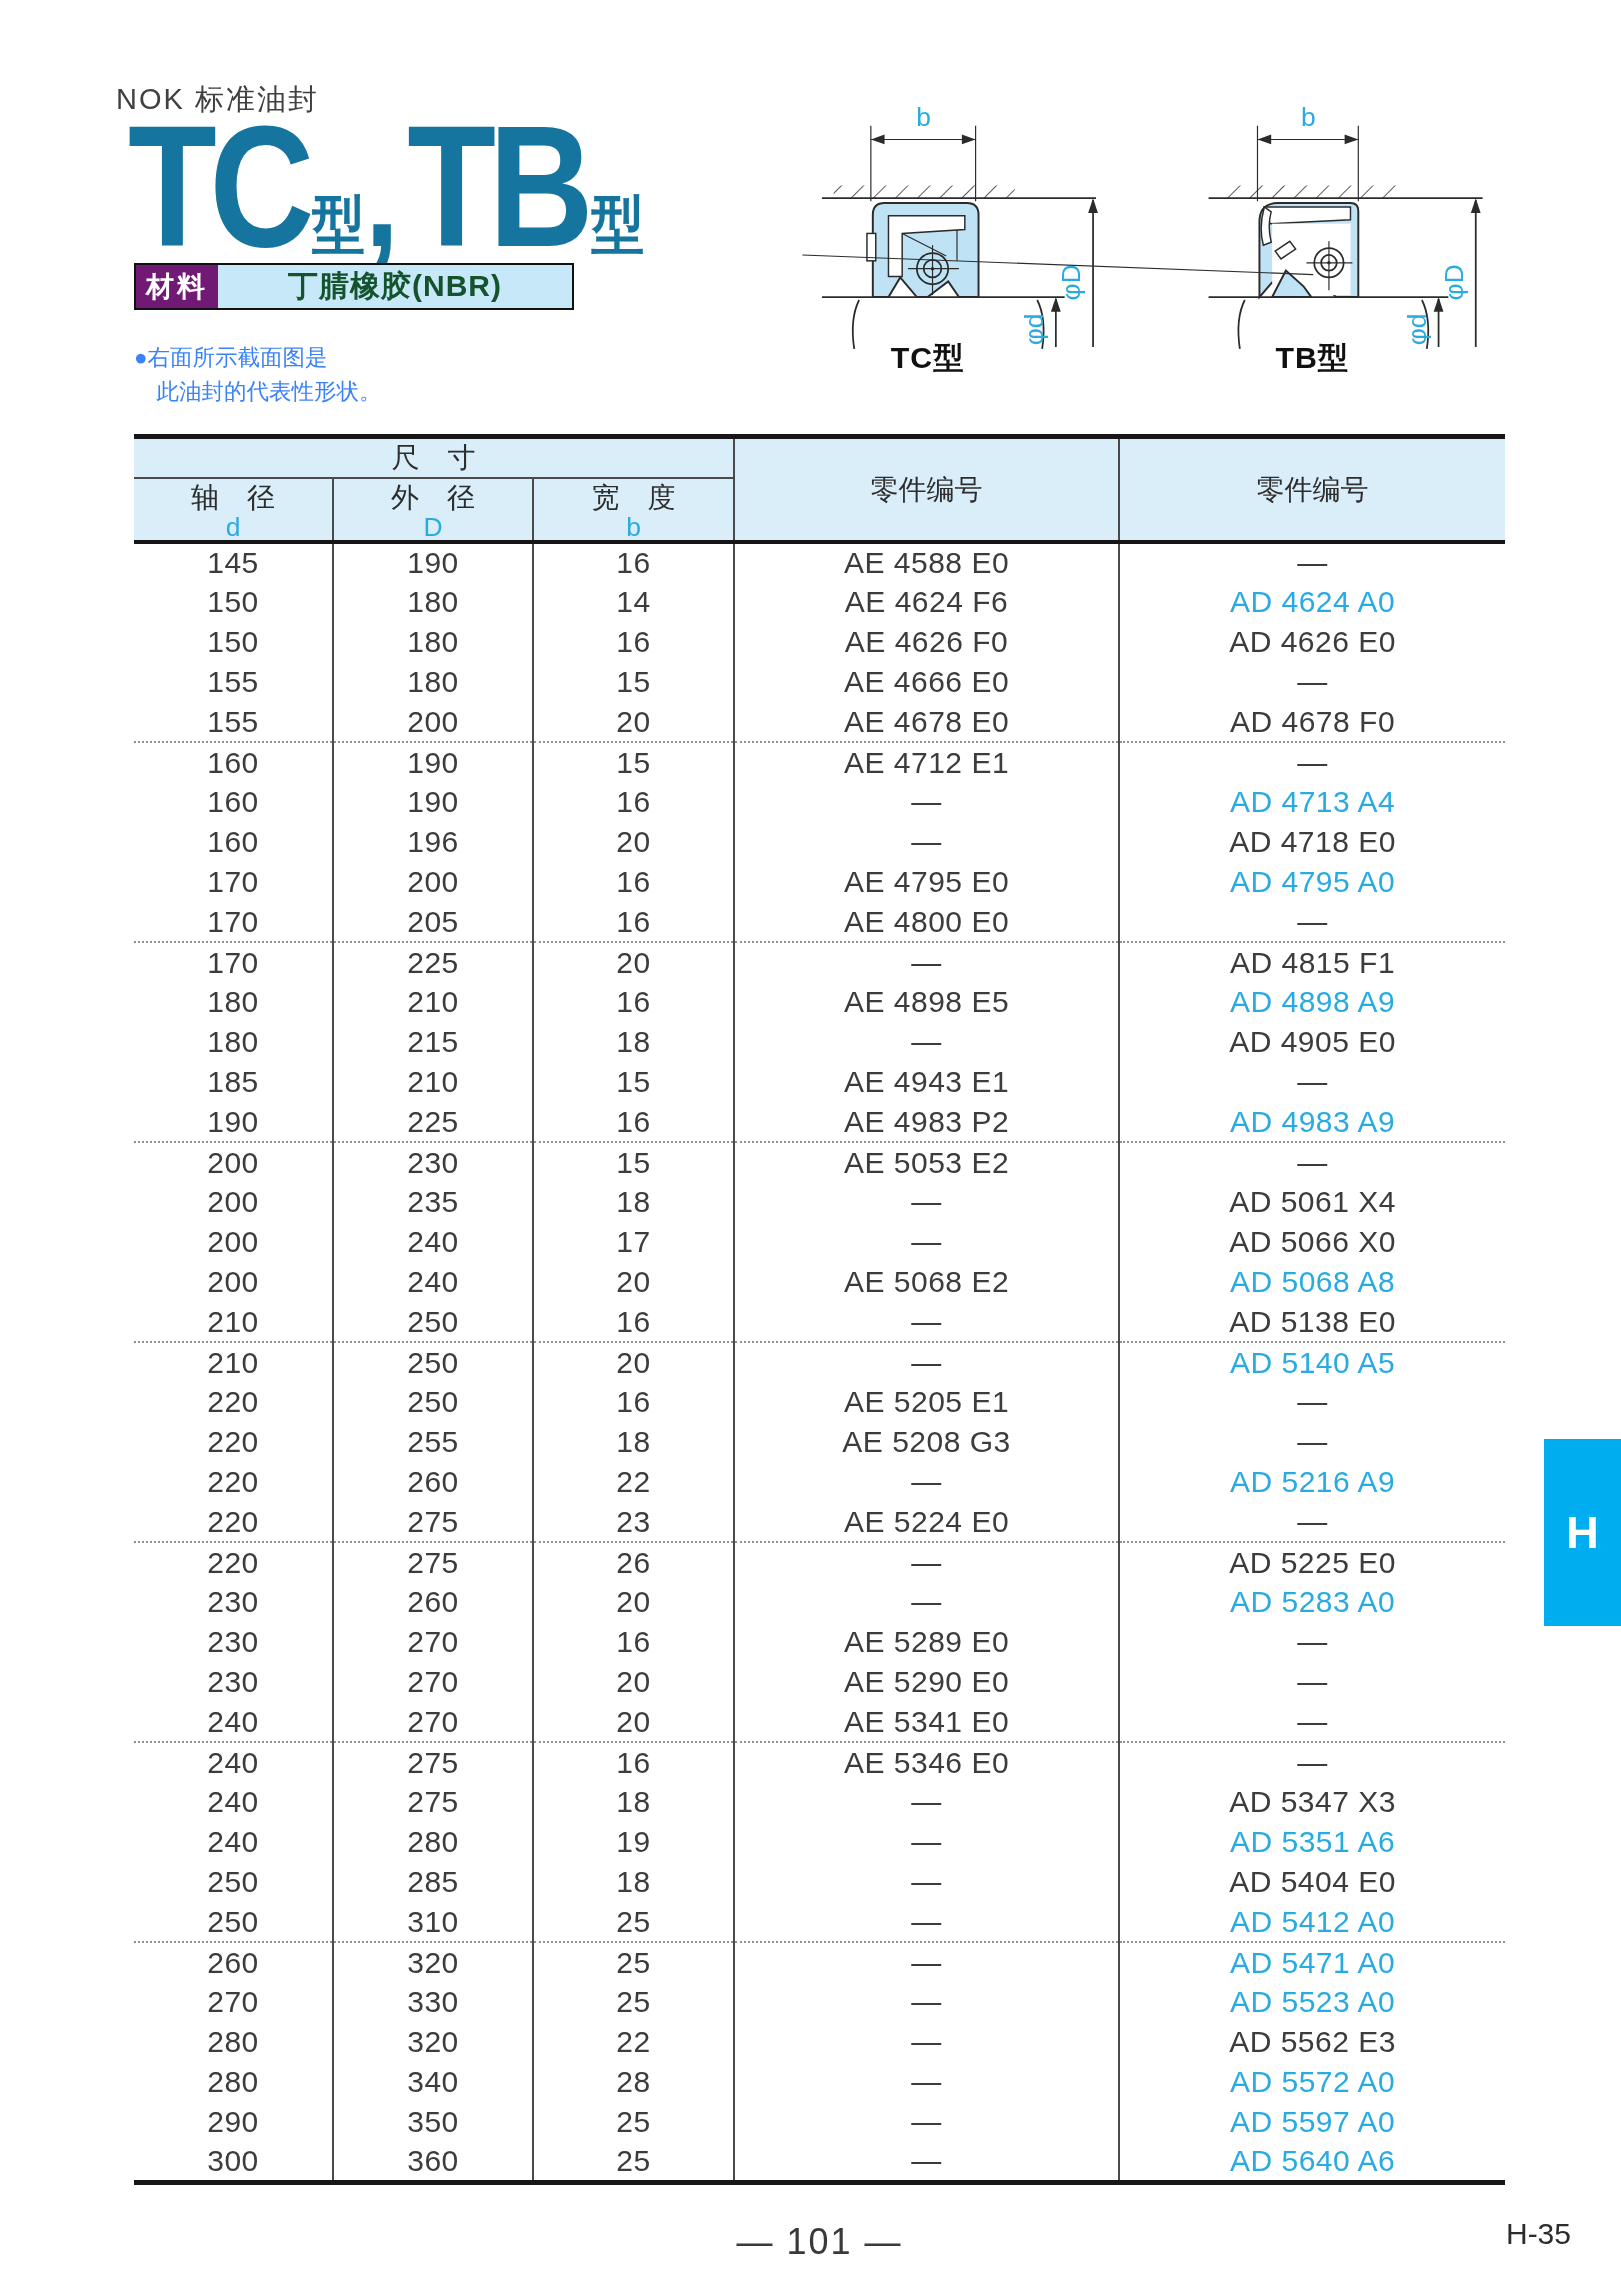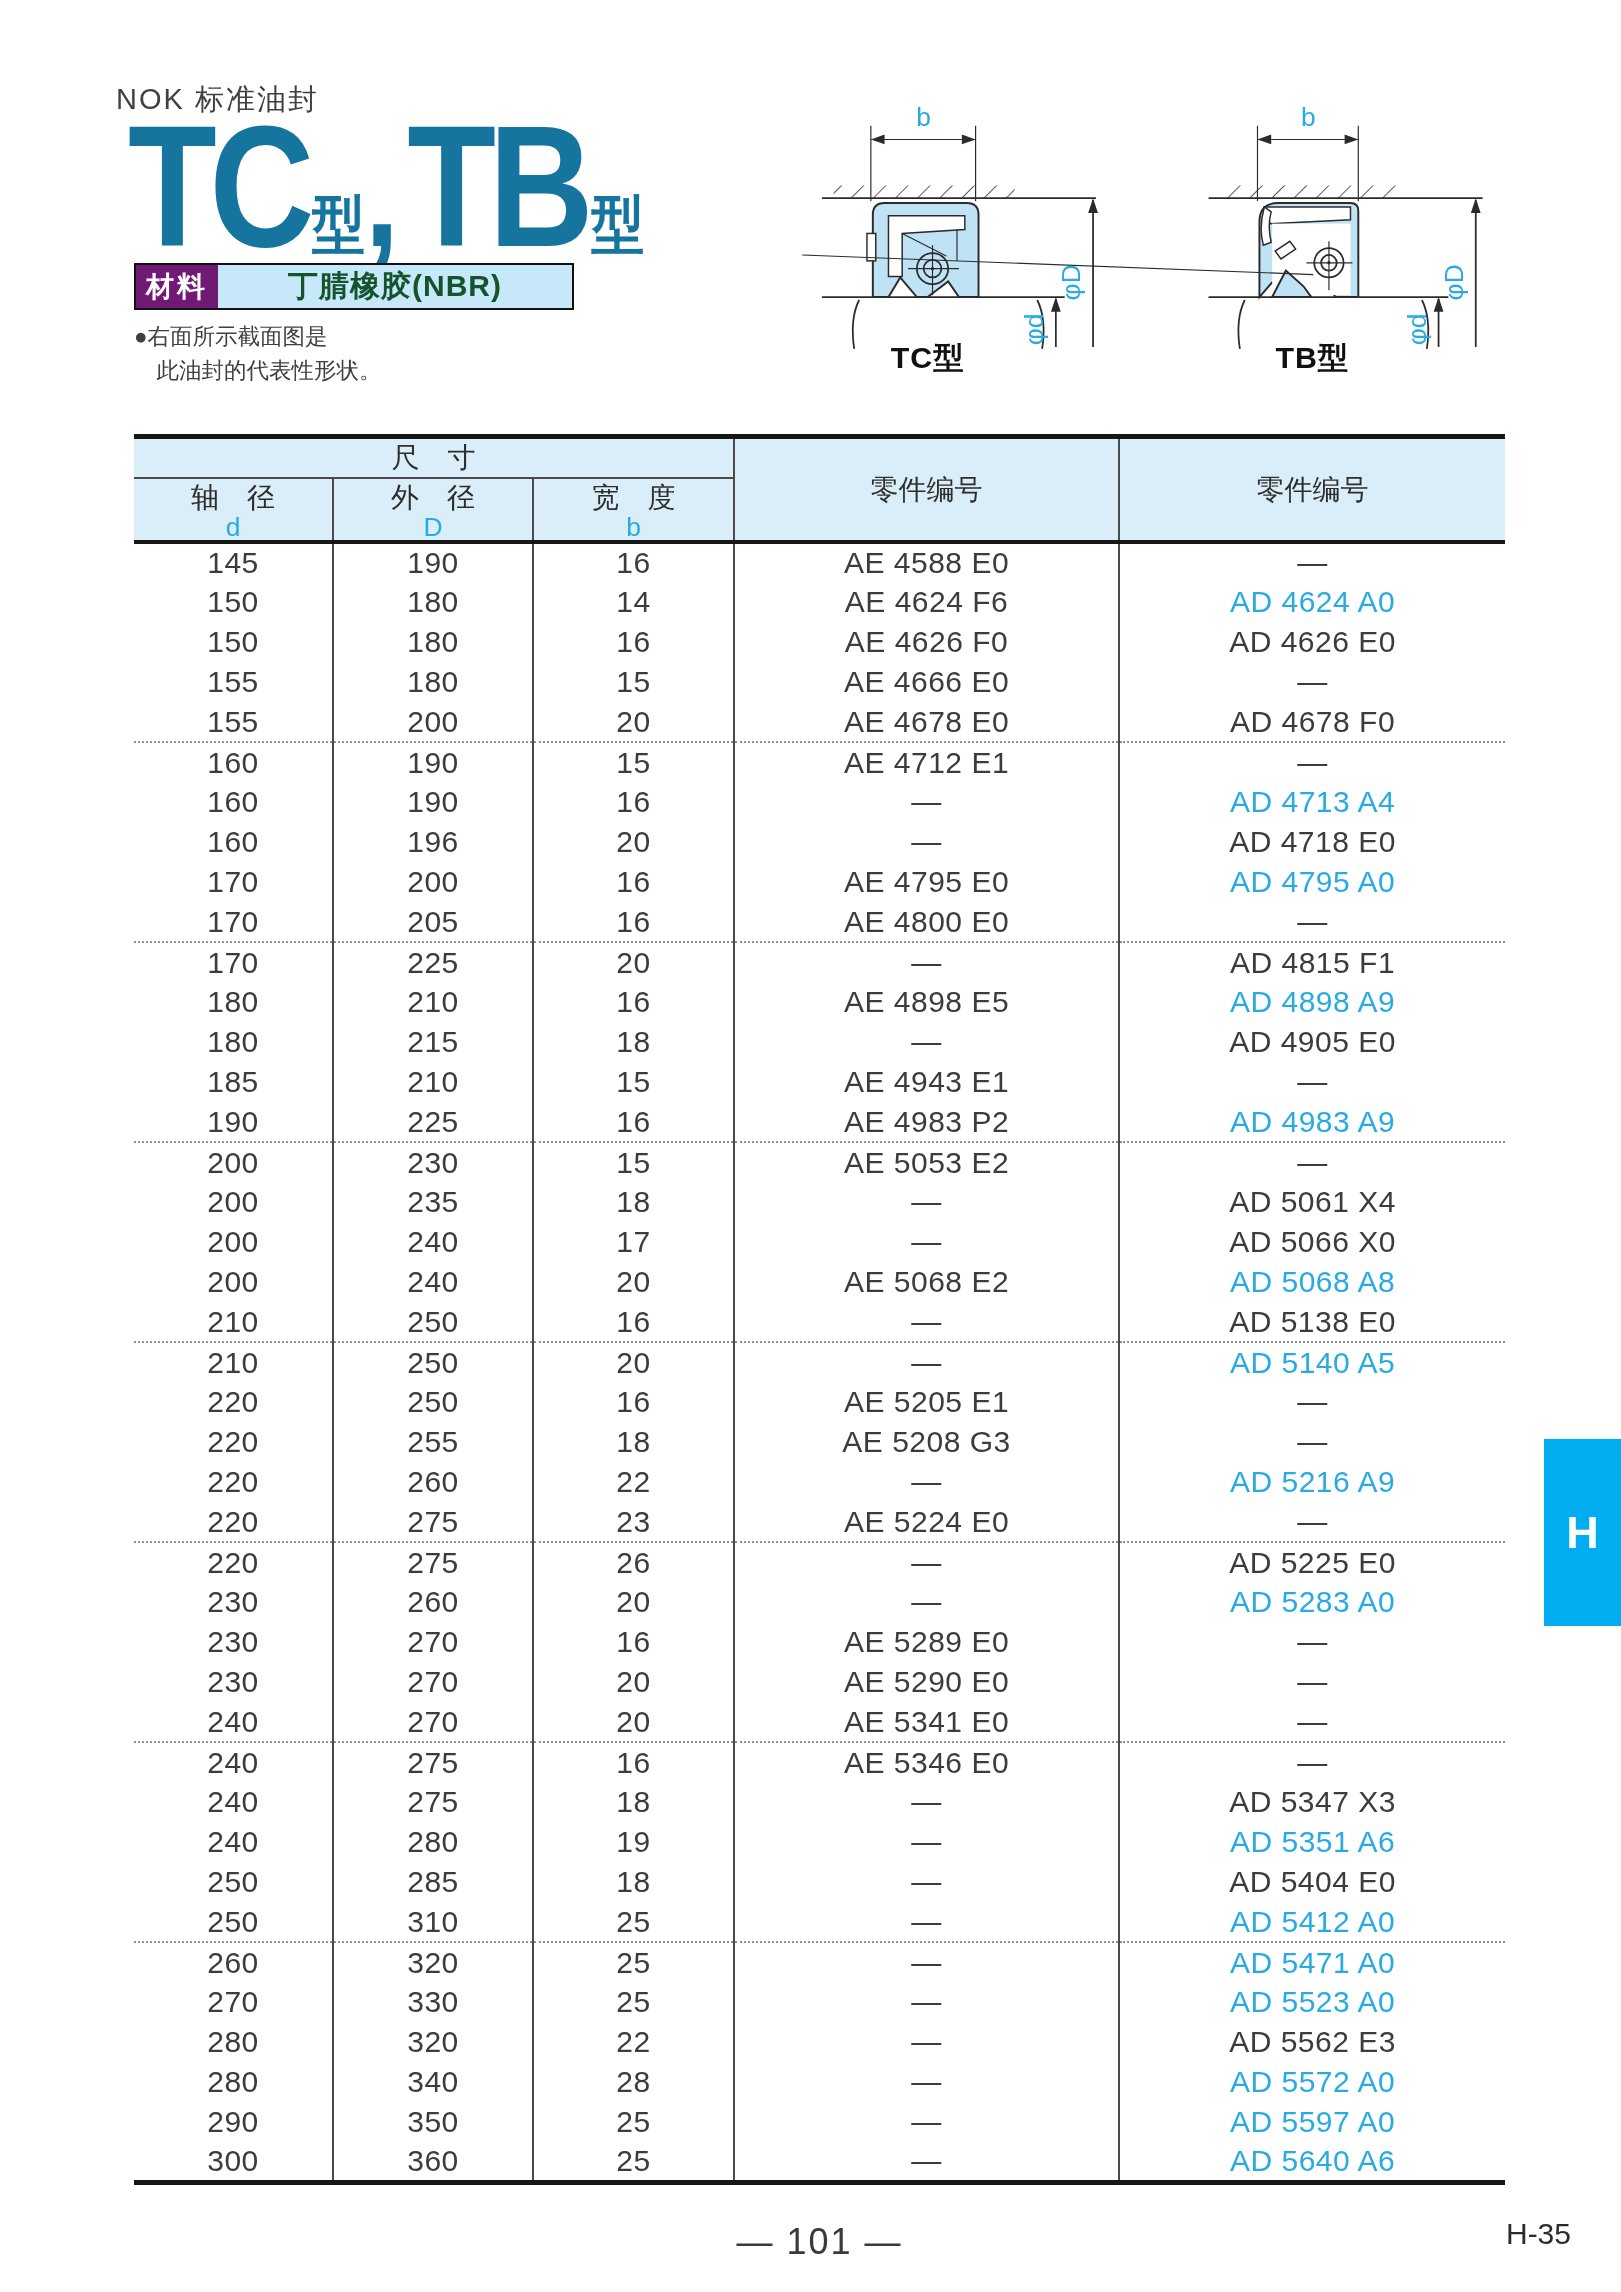--- a/index.html
+++ b/index.html
@@ -19,21 +19,21 @@
   .title .kanji{font-size:63px;line-height:1;margin:0 3.9px 0 5.9px;letter-spacing:0;}
   .title .comma{font-size:147px;line-height:0.5;margin:0 9.8px 0 -3.9px;}
 
   .material{left:134px;top:263px;width:440px;height:47px;display:flex;box-sizing:border-box;
             border:2px solid #111;}
   .material .label{width:82px;background:#701a75;color:#fff;font-size:28px;font-weight:bold;
             display:flex;align-items:center;justify-content:center;letter-spacing:2.9px;}
   .material .value{flex:1;background:var(--material-bg);color:#14532d;font-size:30px;font-weight:bold;
             display:flex;align-items:center;justify-content:center;letter-spacing:1px;}
 
-  .note{left:134px;top:320px;font-size:22.5px;color:#404040;line-height:1.5;}
+  .note{left:134px;top:341px;font-size:22.5px;color:#3b82f6;line-height:1.5;}
   .note .l2{padding-left:22.5px;}
 
   .diagram-wrap{left:802px;top:69px;width:725px;height:323px;}
   svg text{font-family:"Liberation Sans","DejaVu Sans",sans-serif;}
   .dline{stroke:var(--line-dark);stroke-width:1.8;fill:none;}
   .thin{stroke:var(--line-dark);stroke-width:1.2;fill:none;}
   .arr{fill:var(--line-dark);stroke:none;}
   .dimtxt{fill:var(--accent);font-size:27px;text-anchor:middle;}
   .dlabel{fill:#111;font-size:31px;font-weight:bold;text-anchor:middle;letter-spacing:1px;}
   .sealbody{fill:var(--seal-fill);stroke:var(--line-dark);stroke-width:2;}

